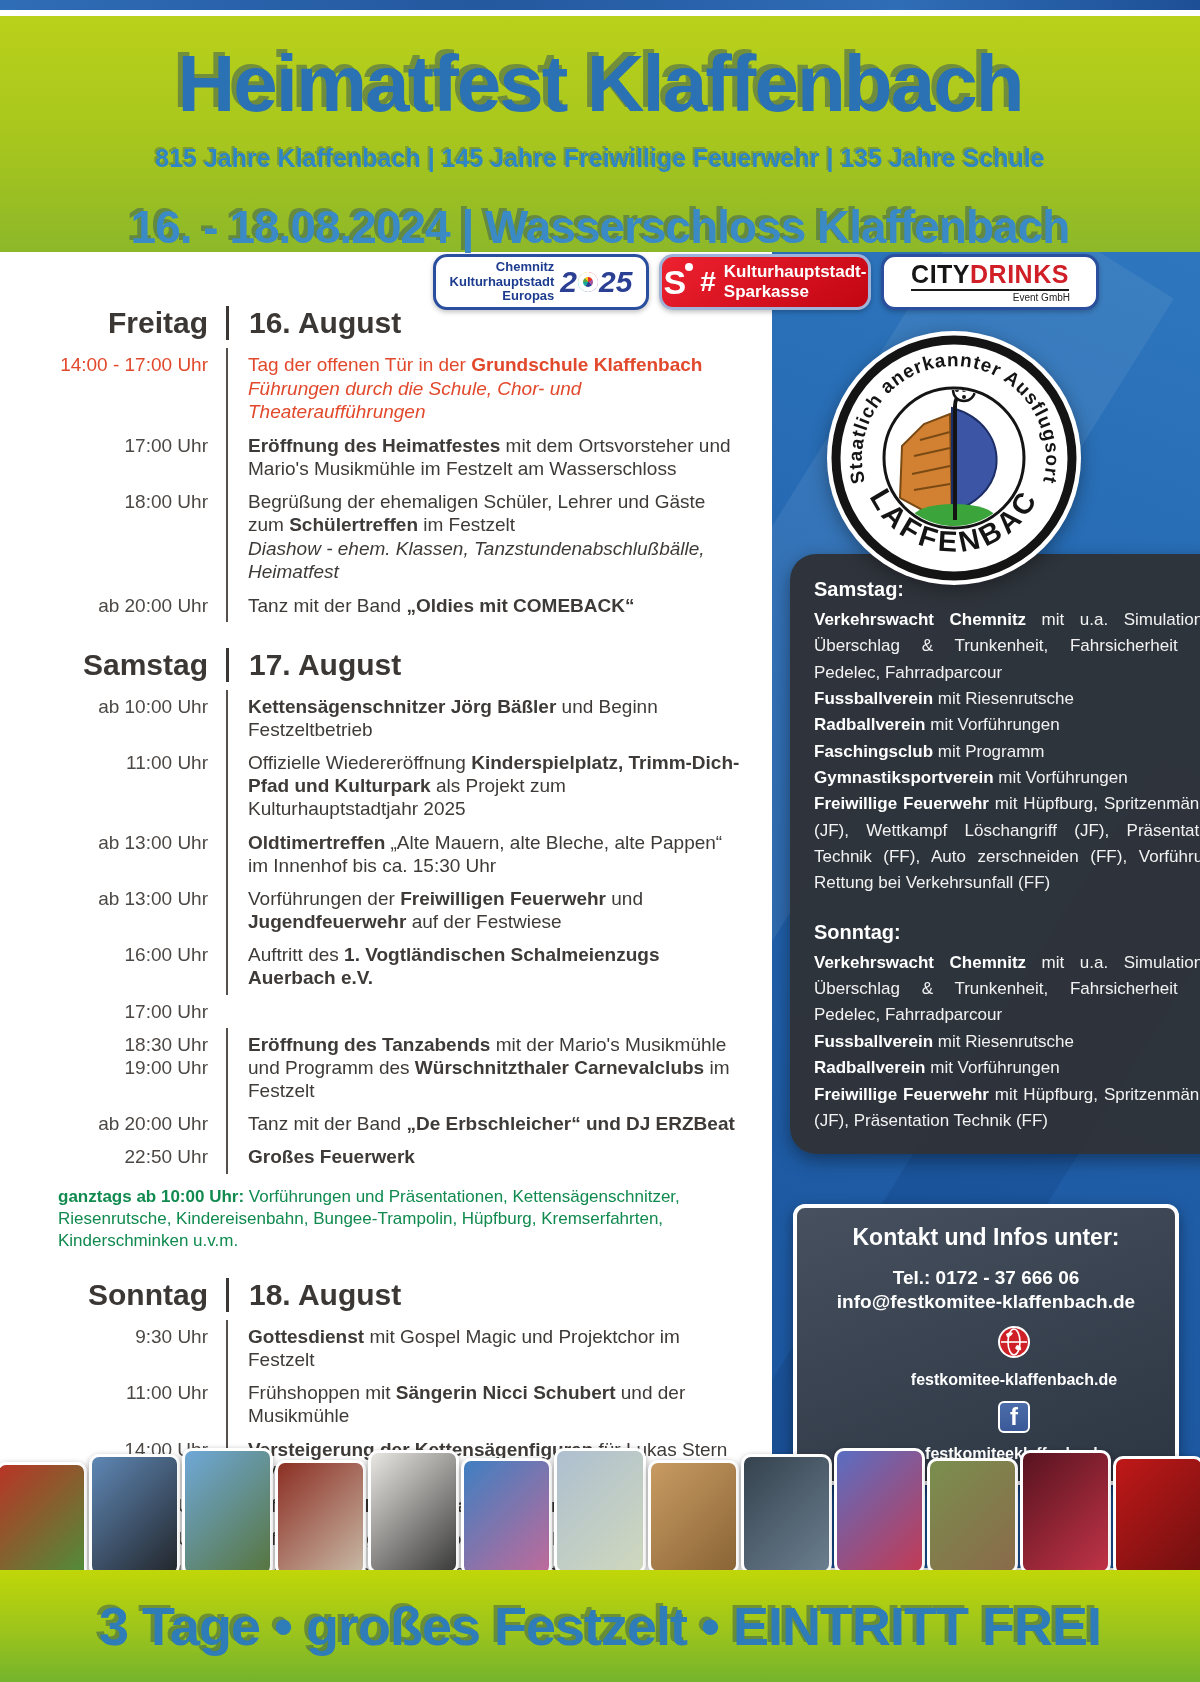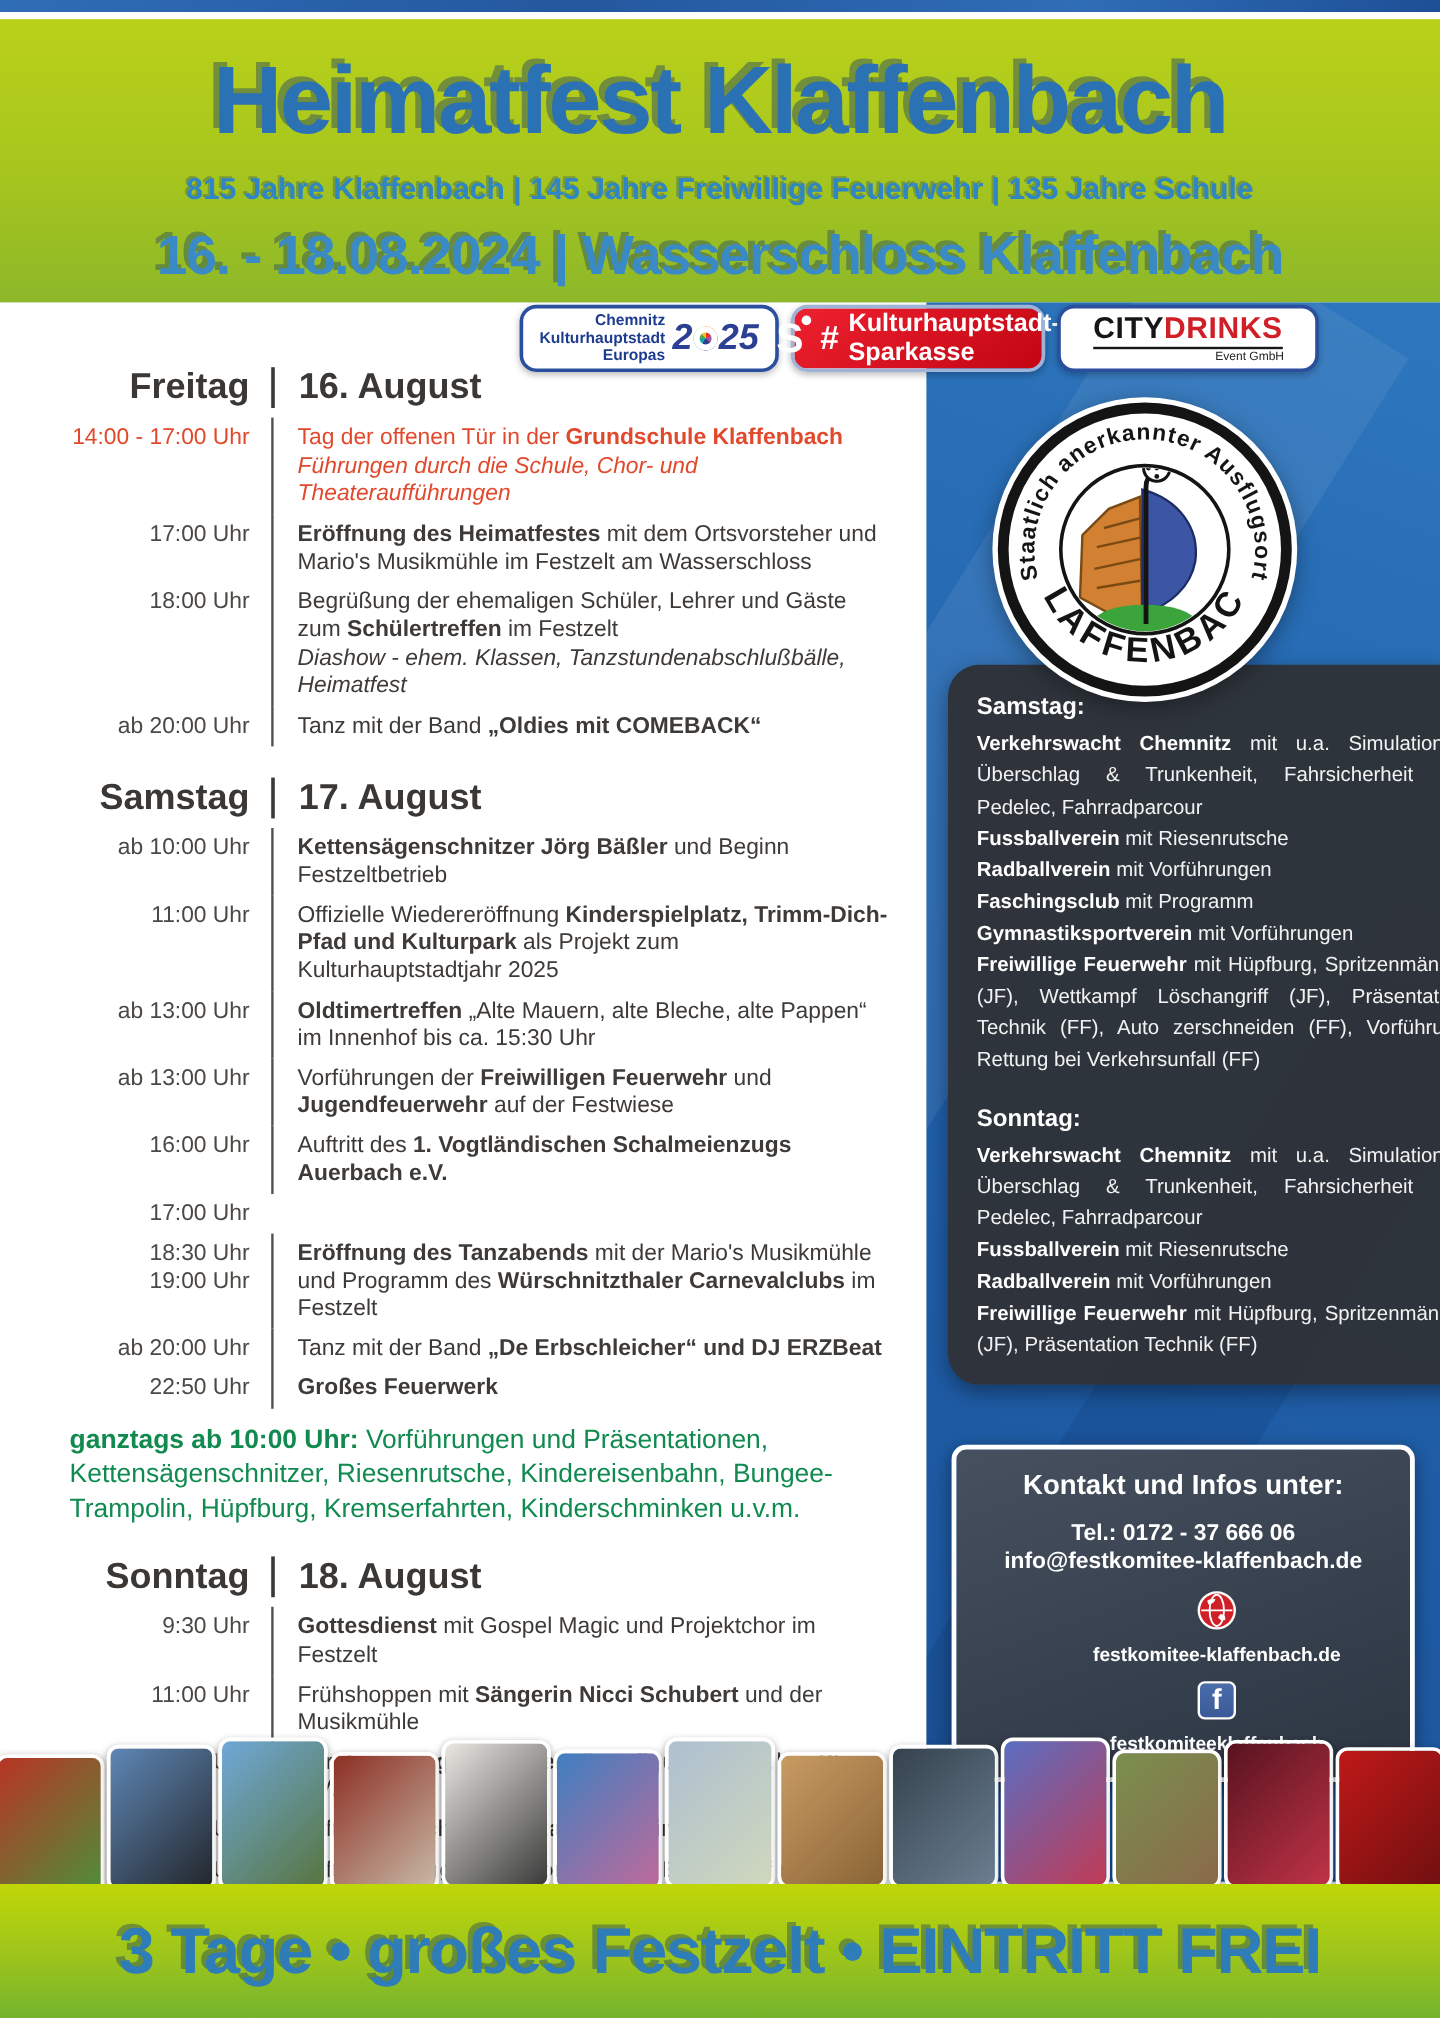--- a/index.html
+++ b/index.html
@@ -9,39 +9,39 @@
 
   
   .top-bar{position:absolute;top:0;left:0;width:100%;height:10px;
            background:linear-gradient(90deg,#2f6db6,#24589f 40%,#2f6db6 75%,#1d4f96);}
   .header{position:absolute;top:16px;left:0;width:100%;height:236px;text-align:center;
           background:linear-gradient(180deg,#bad11a 0%,#a6c51e 55%,#8db829 100%);}
   .title{margin-top:22px;font-size:80px;font-weight:700;letter-spacing:-2px;color:#2b72b4;
          text-shadow:-5px -4px 0 rgba(24,58,104,0.42);}
   .subtitle{margin-top:14px;font-size:25px;font-weight:700;color:#2f86c6;
             text-shadow:-2px -2px 0 rgba(24,58,104,0.30);}
-  .dateline{margin-top:12px;font-size:46px;font-weight:700;color:#3a8ac6;letter-spacing:-1px;
+  .dateline{margin-top:27px;font-size:46px;font-weight:700;color:#3a8ac6;letter-spacing:-1px;
             text-shadow:-4px -3px 0 rgba(24,58,104,0.38);}
 
   
   .logos{position:absolute;top:254px;left:433px;display:flex;gap:10px;z-index:6;}
   .logo-box{height:56px;background:#fff;border:3px solid #2a4f9e;border-radius:14px;
             display:flex;align-items:center;justify-content:center;padding:4px 10px;
             box-shadow:0 2px 5px rgba(0,0,0,0.25);}
   .logo-chemnitz{width:216px;gap:6px;}
   .chem-text{font-size:13px;font-weight:700;color:#1d3c8f;text-align:right;line-height:1.12;}
   .chem-2025{display:flex;align-items:center;font-size:30px;font-weight:700;font-style:italic;color:#2b3f93;}
   .chem-ring{width:20px;height:20px;border-radius:50%;margin:0 1px;
              background:conic-gradient(#e6332a 0 60deg,#a4519f 60deg 130deg,#2b3f93 130deg 210deg,#19a89c 210deg 270deg,#58a744 270deg 320deg,#f5c518 320deg 360deg);
              box-shadow:inset 0 0 0 5px #fff;}
   .logo-sparkasse{width:212px;background:linear-gradient(145deg,#ee2130,#c20512);border-color:#9fb3d8;gap:8px;}
   .spk-s{position:relative;color:#fff;font-size:34px;font-weight:700;line-height:1;padding-right:6px;}
   .spk-dot{position:absolute;top:-2px;right:-1px;width:8px;height:8px;border-radius:50%;background:#fff;}
   .spk-hash{color:#fff;font-size:28px;font-weight:700;}
-  .spk-text{color:#fff;font-size:21px;font-weight:700;line-height:1.15;}
+  .spk-text{color:#fff;font-size:17px;font-weight:700;line-height:1.15;}
   .logo-city{width:218px;flex-direction:column;gap:1px;}
   .city-line{font-size:25px;font-weight:700;letter-spacing:0.5px;border-bottom:2px solid #181818;line-height:1.05;padding-bottom:1px;}
   .city-black{color:#161616;}
   .city-red{color:#d01f26;}
   .city-sub{font-size:10px;color:#222;align-self:flex-end;margin-right:16px;}
 
   
   .left-col{position:absolute;top:252px;left:0;width:772px;padding:54px 0 0 58px;}
   .right-col{position:absolute;top:252px;left:772px;width:428px;height:1316px;overflow:hidden;
              background:linear-gradient(200deg,#2e77be 0%,#2162ac 45%,#1b539b 100%);}
@@ -54,21 +54,21 @@
   .section:first-child{margin-top:0;}
   .sheading{display:flex;font-size:30px;font-weight:700;color:#3b3734;margin-bottom:8px;}
   .h-day{width:168px;padding-right:18px;text-align:right;}
   .h-date{border-left:3px solid #3b3734;padding-left:20px;}
   .srow{display:flex;}
   .stime{width:168px;padding:5px 18px 5px 0;text-align:right;font-size:19px;color:#4c4845;line-height:1.22;}
   .sdesc{width:514px;border-left:2px solid #55504b;padding:5px 0 5px 20px;font-size:19px;color:#3e3a37;line-height:1.22;}
   .b{font-weight:700;}
   .red{color:#e2492c;}
   .dsub{font-style:italic;margin-top:1px;}
-  .note{margin:12px 0 0;width:690px;font-size:22px;line-height:1.3;color:#108a4f;}
+  .note{margin:12px 0 0;width:690px;font-size:17px;line-height:1.3;color:#108a4f;}
   .note .b{color:#108a4f;}
 
   
   .badge{position:absolute;left:52px;top:76px;z-index:4;filter:drop-shadow(0 5px 9px rgba(0,0,0,0.35));}
   .badge text{font-family:"Liberation Sans",sans-serif;}
 
   
   .panel{position:absolute;left:18px;top:302px;width:456px;z-index:3;
          background:rgba(47,50,55,0.96);border-radius:26px;padding:24px 24px 20px;
          box-shadow:0 6px 18px rgba(0,0,0,0.4);}

